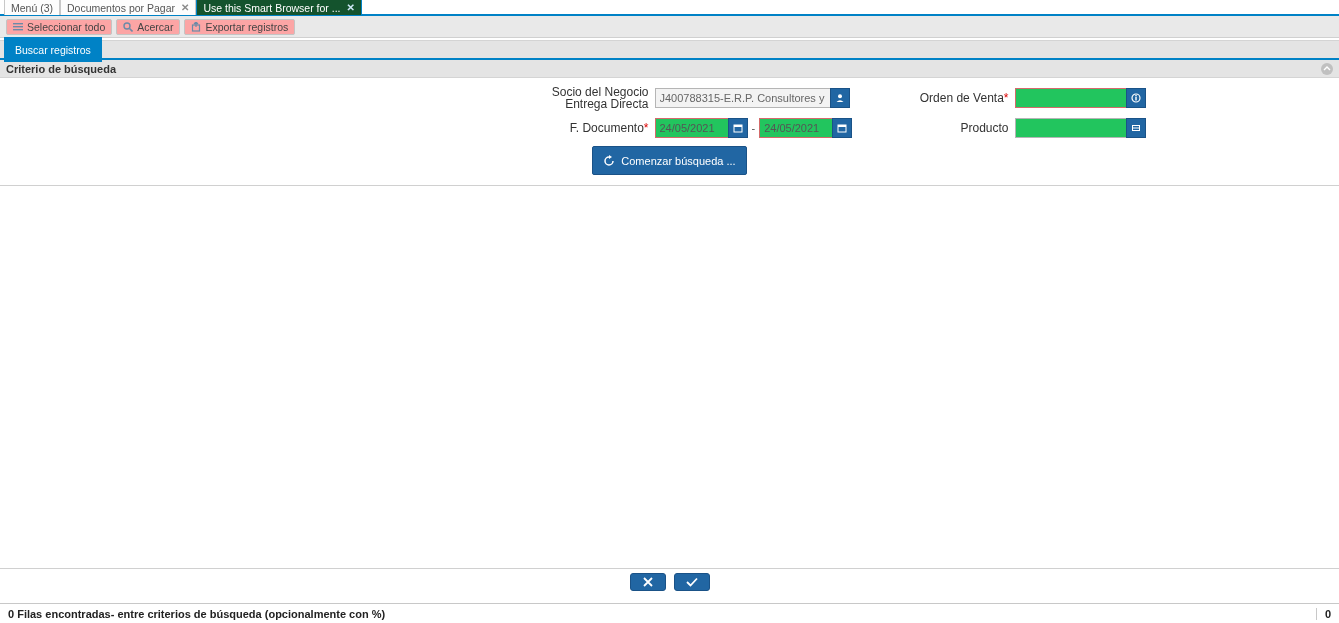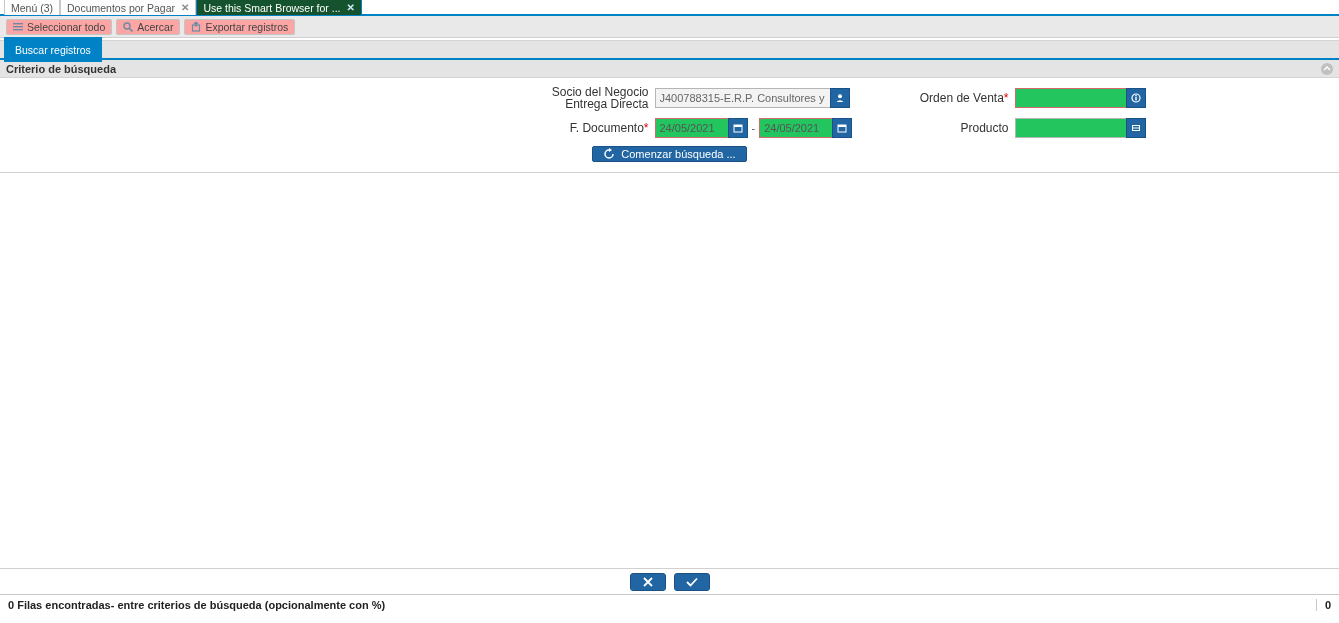--- a/index.html
+++ b/index.html
@@ -182,21 +182,21 @@
 }
 .sep { margin: 0 4px; color:#555; }
 .search-btn {
   display:flex;
   align-items:center;
   gap:6px;
   background: #2166a3;
   color:#fff;
   border: 1px solid #1a5287;
   border-radius: 2px;
-  height: 16px;
+  height: 29px;
   padding: 0 10px;
   font-size: 11px;
   cursor:pointer;
 }
 .search-row {
   display:flex;
   justify-content:center;
   margin-top: 8px;
 }
 
@@ -218,21 +218,21 @@
   border: 1px solid #1a5287;
   border-radius: 3px;
   display:flex; align-items:center; justify-content:center;
   color:#fff;
   cursor:pointer;
 }
 
 
 .status-bar {
   position:absolute;
-  left:0; right:0; bottom:9px;
+  left:0; right:0; bottom:0;
   height: 20px;
   border-top: 1px solid #c8c8c8;
   display:flex;
   align-items:center;
   justify-content: space-between;
   padding: 0 8px;
   background: #fff;
 }
 .status-left {
   font-size: 11px;

